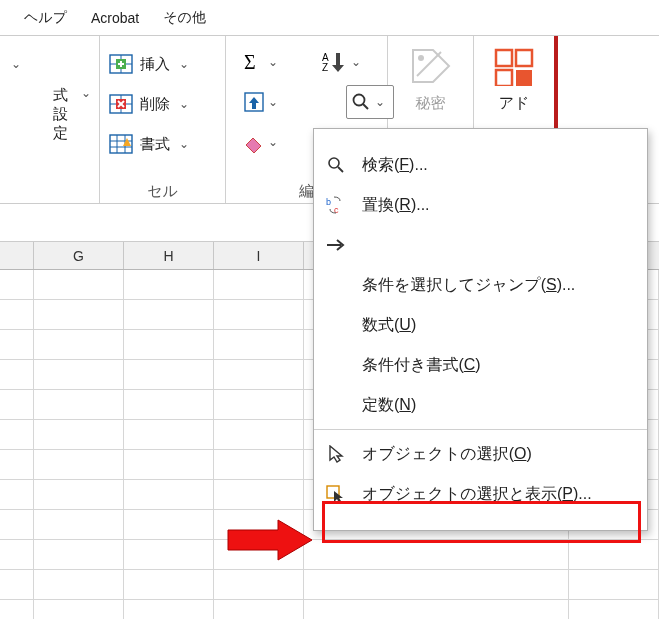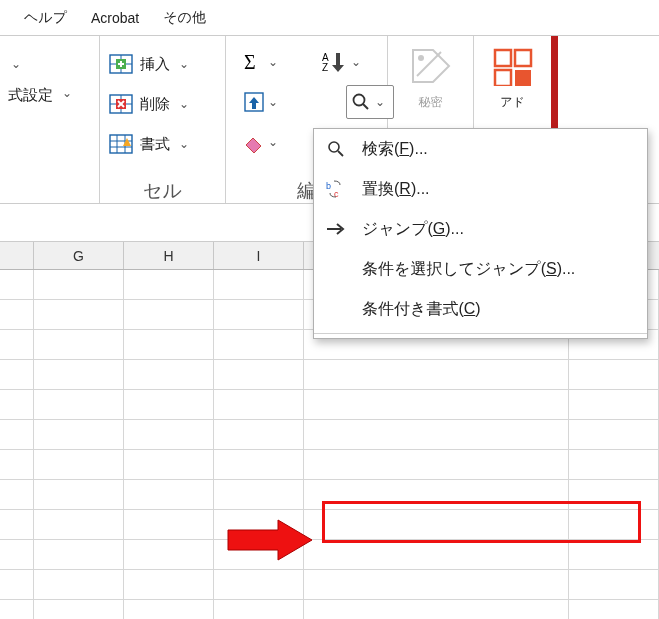--- a/index.html
+++ b/index.html
@@ -32,26 +32,26 @@
   }
   .ribbon-group {
     display: flex; flex-direction: column;
     border-right: 1px solid #d0d0d0;
     padding: 6px 8px 2px 8px;
   }
   .ribbon-group.g-cond   { width: 100px; }
   .ribbon-group.g-cells  { width: 126px; }
   .ribbon-group.g-edit   { width: 162px; }
   .ribbon-group.g-hidden { width: 86px; border-right:1px solid #d0d0d0; }
-  .ribbon-group.g-addin  { width: 84px; border-right:7px solid #b91c1c; }
+  .ribbon-group.g-addin  { width: 84px; border-right:4px solid #b91c1c; }
   .ribbon-group.g-last   { width: 90px; border-right:none; }
   .group-body { flex: 1 1 auto; }
   .group-label {
     height: 20px; line-height: 20px; text-align: center;
-    font-size: 19px; color: #555;
+    font-size: 15px; color: #555;
   }
 
   
   .chev {
     display:inline-block; width:16px; text-align:center;
     color:#555; font-size:12px;
   }
 
   .cell-row {
     display:flex; align-items:center; height:40px; gap:6px;
@@ -74,21 +74,21 @@
     background:#fff;
   }
 
   .big-btn {
     display:flex; flex-direction:column; align-items:center; justify-content:flex-start;
     width:100%; height:100%;
     padding-top:6px;
     gap:8px;
   }
   .opacity-dim { opacity:.45; }
-  .big-btn .big-label { font-size:12px; }
+  .big-btn .big-label { font-size:15px; }
 
   
   .formula-bar {
     height: 38px; border-bottom:1px solid #ccc;
     display:flex; align-items:center;
     position:relative;
   }
   .formula-bar .handle {
     position:absolute; right:18px; top:50%; transform:translateY(-50%);
     color:#777; font-size:11px;
@@ -129,21 +129,21 @@
   }
 
   
   .menu {
     position:absolute;
     left:313px; top:128px;
     width:335px;
     background:#fff;
     border:1px solid #b0b0b0;
     box-shadow: 2px 4px 8px rgba(0,0,0,.25);
-    padding:0 0;
+    padding:16px 0;
     z-index:20;
   }
   .menu-item {
     display:flex; align-items:center;
     height:40px;
     padding: 0 12px 0 10px;
     gap:14px;
     font-size:16px; color:#222;
     cursor:pointer;
   }
@@ -177,21 +177,21 @@
   <span class="tab">その他</span>
 </div>
 
 <div class="ribbon">
 
   <div class="ribbon-group g-cond">
     <div class="group-body">
       <div class="cell-row">
         <span class="chev">⌄</span>
       </div>
-      <div class="cell-row" style="height:36px; align-items:flex-start;">
+      <div class="cell-row" style="height:36px; align-items:flex-start;margin-left:45px;">
         <span class="lbl">式設定</span>
         <span class="chev">⌄</span>
       </div>
     </div>
     <div class="group-label"></div>
   </div>
 
   <div class="ribbon-group g-cells">
     <div class="group-body">
       <div class="cell-row">
@@ -373,30 +373,54 @@
     </span>
     <span>置換(<u>R</u>)...</span>
   </div>
   <div class="menu-item">
     <span class="mi-icon">
       <svg width="20" height="14" viewBox="0 0 20 14">
           <line x1="1" y1="7" x2="15" y2="7" stroke="#333" stroke-width="2"></line>
           <polyline points="11,2 17,7 11,12" fill="none" stroke="#333" stroke-width="2"></polyline>
         </svg>
     </span>
-    <span>ジャンプ(<u>G</u>)...</span>
   </div>
   <div class="menu-item">
     <span class="mi-icon"></span>
     <span>条件を選択してジャンプ(<u>S</u>)...</span>
   </div>
   <div class="menu-item">
     <span class="mi-icon"></span>
+    <span>数式(<u>U</u>)</span>
+  </div>
+  <div class="menu-item">
+    <span class="mi-icon"></span>
     <span>条件付き書式(<u>C</u>)</span>
   </div>
+  <div class="menu-item">
+    <span class="mi-icon"></span>
+    <span>定数(<u>N</u>)</span>
+  </div>
   <div class="menu-sep"></div>
+  <div class="menu-item">
+    <span class="mi-icon">
+      <svg width="16" height="18" viewBox="0 0 16 18">
+          <polygon points="2,1 2,15 6,12 9,17 12,15 9,11 14,11" fill="none" stroke="#333" stroke-width="1.4"></polygon>
+        </svg>
+    </span>
+    <span>オブジェクトの選択(<u>O</u>)</span>
+  </div>
+  <div class="menu-item">
+    <span class="mi-icon">
+      <svg width="20" height="18" viewBox="0 0 20 18">
+        <rect x="1" y="1" width="12" height="12" fill="none" stroke="#d88a00" stroke-width="1.4"></rect>
+        <polygon points="8,6 8,17 11,14 13,18 15,16 13,13 17,13" fill="#333"></polygon>
+      </svg>
+    </span>
+    <span>オブジェクトの選択と表示(<u>P</u>)...</span>
+  </div>
 
   <div class="menu-highlight" style="top:372px; height:42px;"></div>
 </div>
 
 <svg class="red-arrow" width="88" height="44" viewBox="0 0 88 44">
   <polygon points="2,12 52,12 52,2 86,22 52,42 52,32 2,32" fill="#e11" stroke="#a00" stroke-width="1"></polygon>
 </svg>
 
 </body></html>

